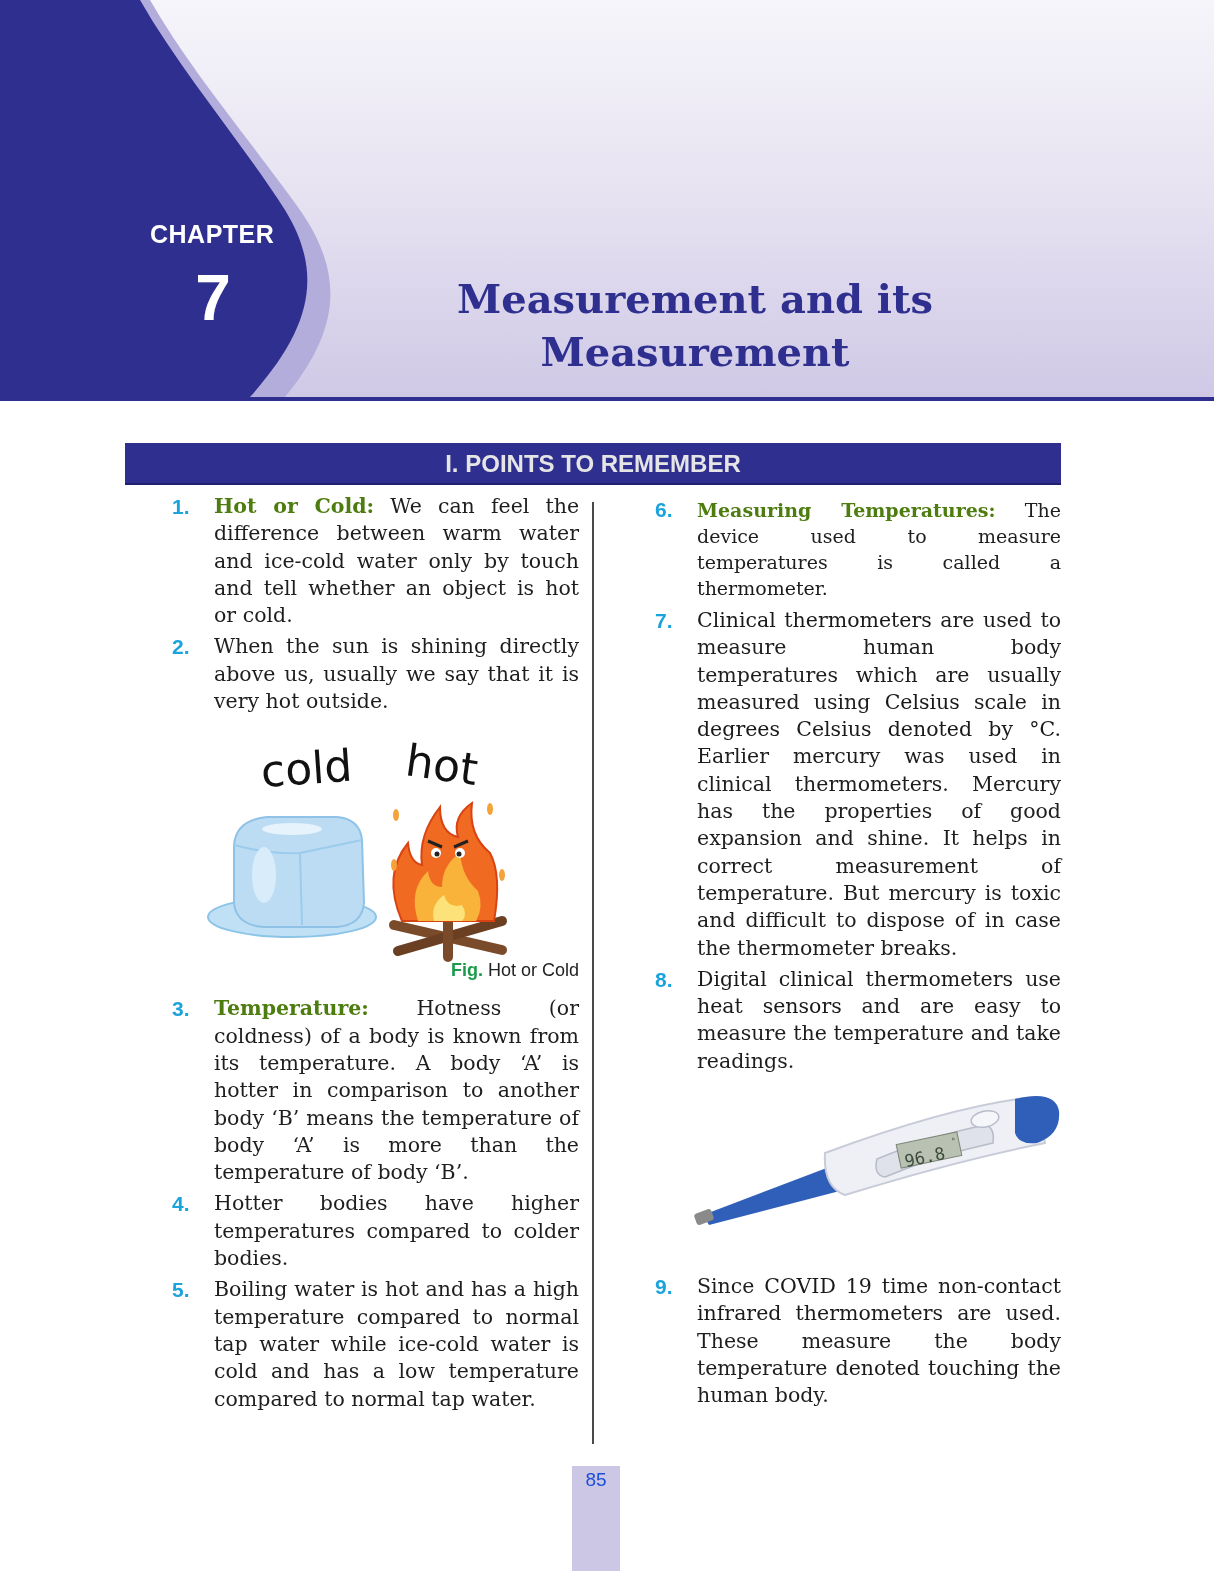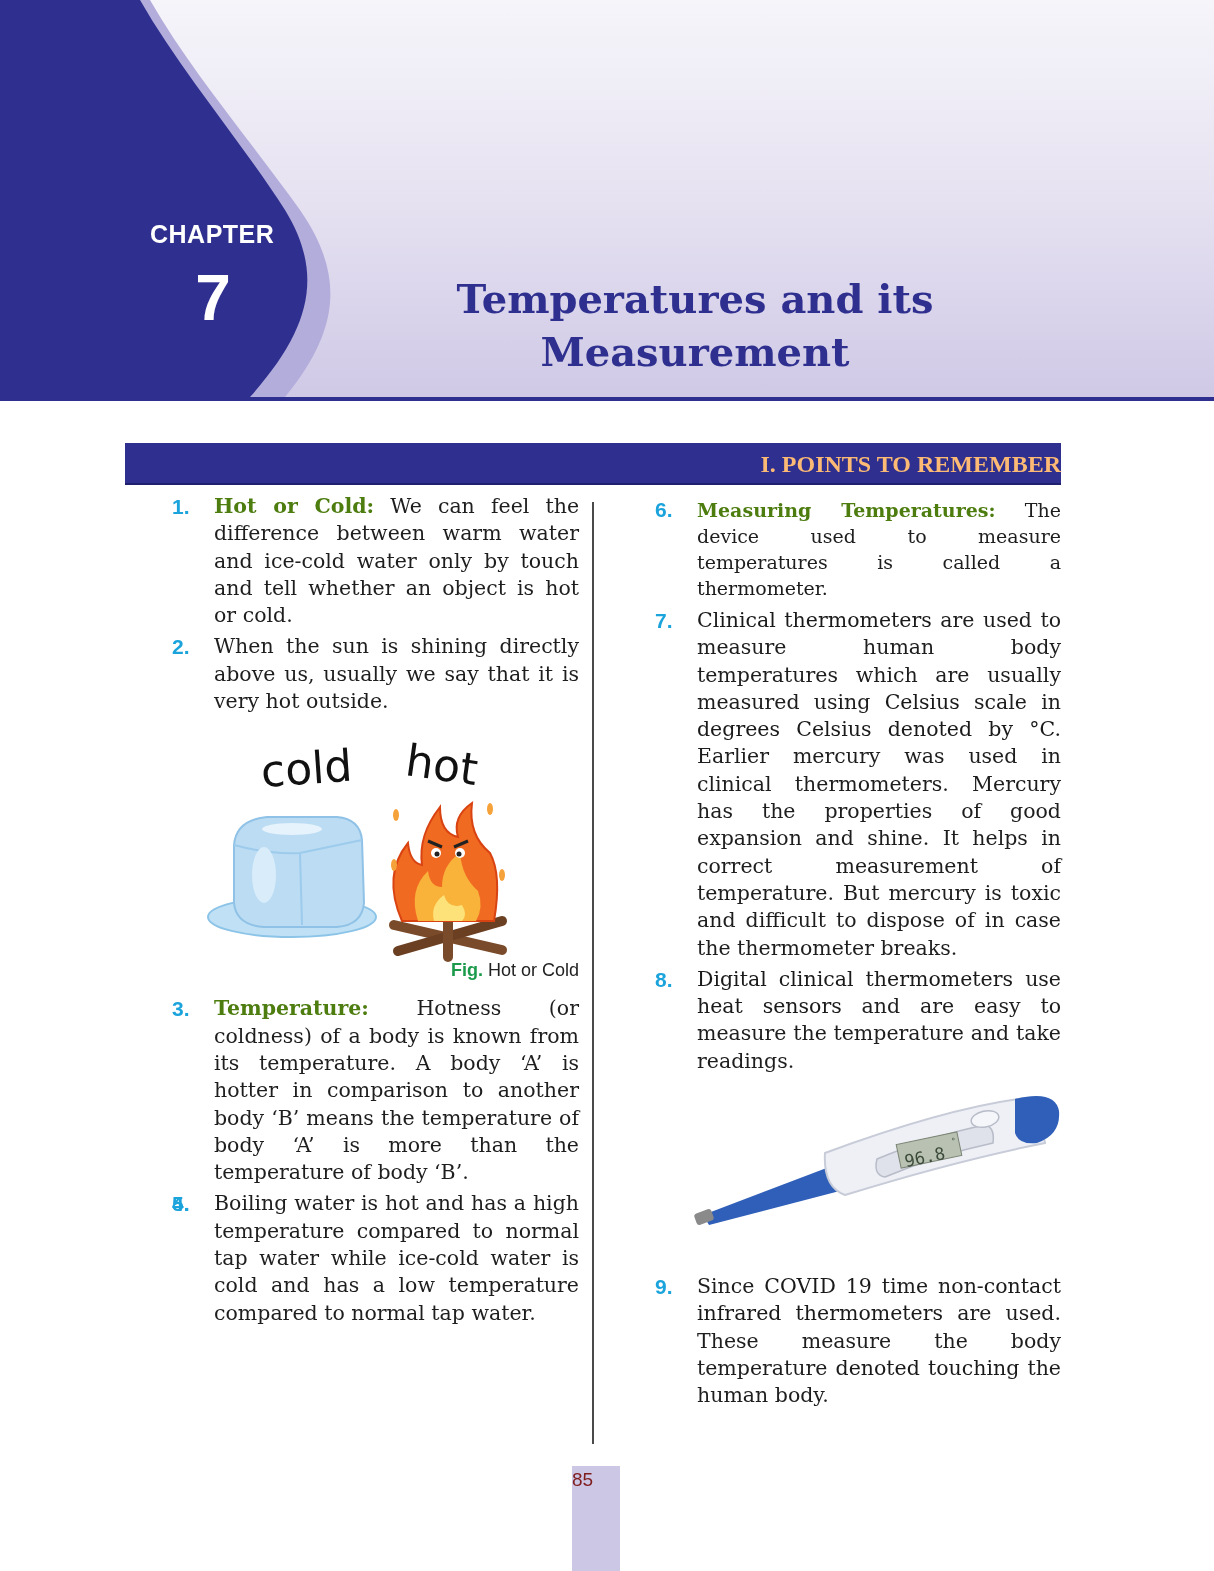--- a/index.html
+++ b/index.html
@@ -26,22 +26,22 @@
     }
     .chapter-title {
       position: absolute; left: 400px; top: 272px; width: 590px; text-align: center;
       font-family: "DejaVu Serif", serif; font-weight: bold; font-size: 40px;
       color: #2e2f8f; line-height: 53px;
     }
 
     
     .section-bar {
       position: absolute; left: 125px; top: 443px; width: 936px; height: 42px;
-      background: #2e2f8f; color: #fdba74; text-align: right;
-      font-family: Liberation Serif, serif; font-weight: bold; font-size: 24px; line-height: 42px;
+      background: #2e2f8f; color: #e5e5e5; text-align: center;
+      font-family: Liberation Sans, sans-serif; font-weight: bold; font-size: 24px; line-height: 42px;
       border-bottom: 2px solid #1f2070;
     }
 
     
     .col { position: absolute; font-size: 20.5px; line-height: 27.3px; }
     .col-left { left: 172px; top: 493px; width: 407px; }
     .col-right { left: 655px; top: 497px; width: 406px; }
     .col-divider { position: absolute; left: 592px; top: 502px; width: 2px; height: 942px; background: #4a4a4a; }
 
     .point { position: relative; padding-left: 42px; text-align: justify; text-align-last: left; margin-bottom: 4px; }
@@ -54,36 +54,36 @@
 
     .figure { position: relative; }
     .fig-caption {
       text-align: right; font-family: "Liberation Sans", sans-serif; font-size: 18px; color: #222;
     }
     .fig-caption .fig-label { color: #1a9a4a; font-weight: bold; }
 
     
     .page-tab {
       position: absolute; left: 572px; top: 1466px; width: 48px; height: 105px;
-      background: #cdc7e6; 
-      font-family: "Liberation Sans", sans-serif; font-size: 19px; color: #7f1d1d; padding-top: 3px;
+      background: #cdc7e6; text-align: center;
+      font-family: "Liberation Sans", sans-serif; font-size: 19px; color: #1d4ed8; padding-top: 3px;
     }
   </style>
 </head>
 <body>
 
 <div class="header">
   <svg class="wave" width="1214" height="397" viewBox="0 0 1214 397">
     <path d="M0,0 L150,0 C190,70 250,140 300,210 C345,275 340,330 285,397 L0,397 Z" fill="#b3addb"></path>
     <path d="M0,0 L140,0 C180,70 240,140 285,210 C325,275 310,330 250,397 L0,397 Z" fill="#2e2f8f"></path>
   </svg>
   <div class="chapter-label">CHAPTER</div>
   <div class="chapter-number">7</div>
   <div class="chapter-title">
-    <div>Temperatures and its</div>
+    <div>Measurement and its</div>
     <div>Measurement</div>
   </div>
 </div>
 <div class="header-rule"></div>
 
 <div class="section-bar">I. POINTS TO REMEMBER</div>
 
 <div class="col col-left">
 
   <div class="point">
@@ -136,20 +136,21 @@
     </div>
   </div>
 
   <div class="point">
     <span class="num">3.</span>
     <span class="term">Temperature:</span><span> Hotness (or coldness) of a body is known from its temperature. A body ‘A’ is hotter in comparison to another body ‘B’ means the temperature of body ‘A’ is more than the temperature of body ‘B’.</span>
   </div>
 
   <div class="point">
     <span class="num">4.</span>
+    <span>Hotter bodies have higher temperatures compared to colder bodies.</span>
   </div>
 
   <div class="point">
     <span class="num">5.</span>
     <span>Boiling water is hot and has a high temperature compared to normal tap water while ice-cold water is cold and has a low temperature compared to normal tap water.</span>
   </div>
 </div>
 
 <div class="col-divider"></div>
 

